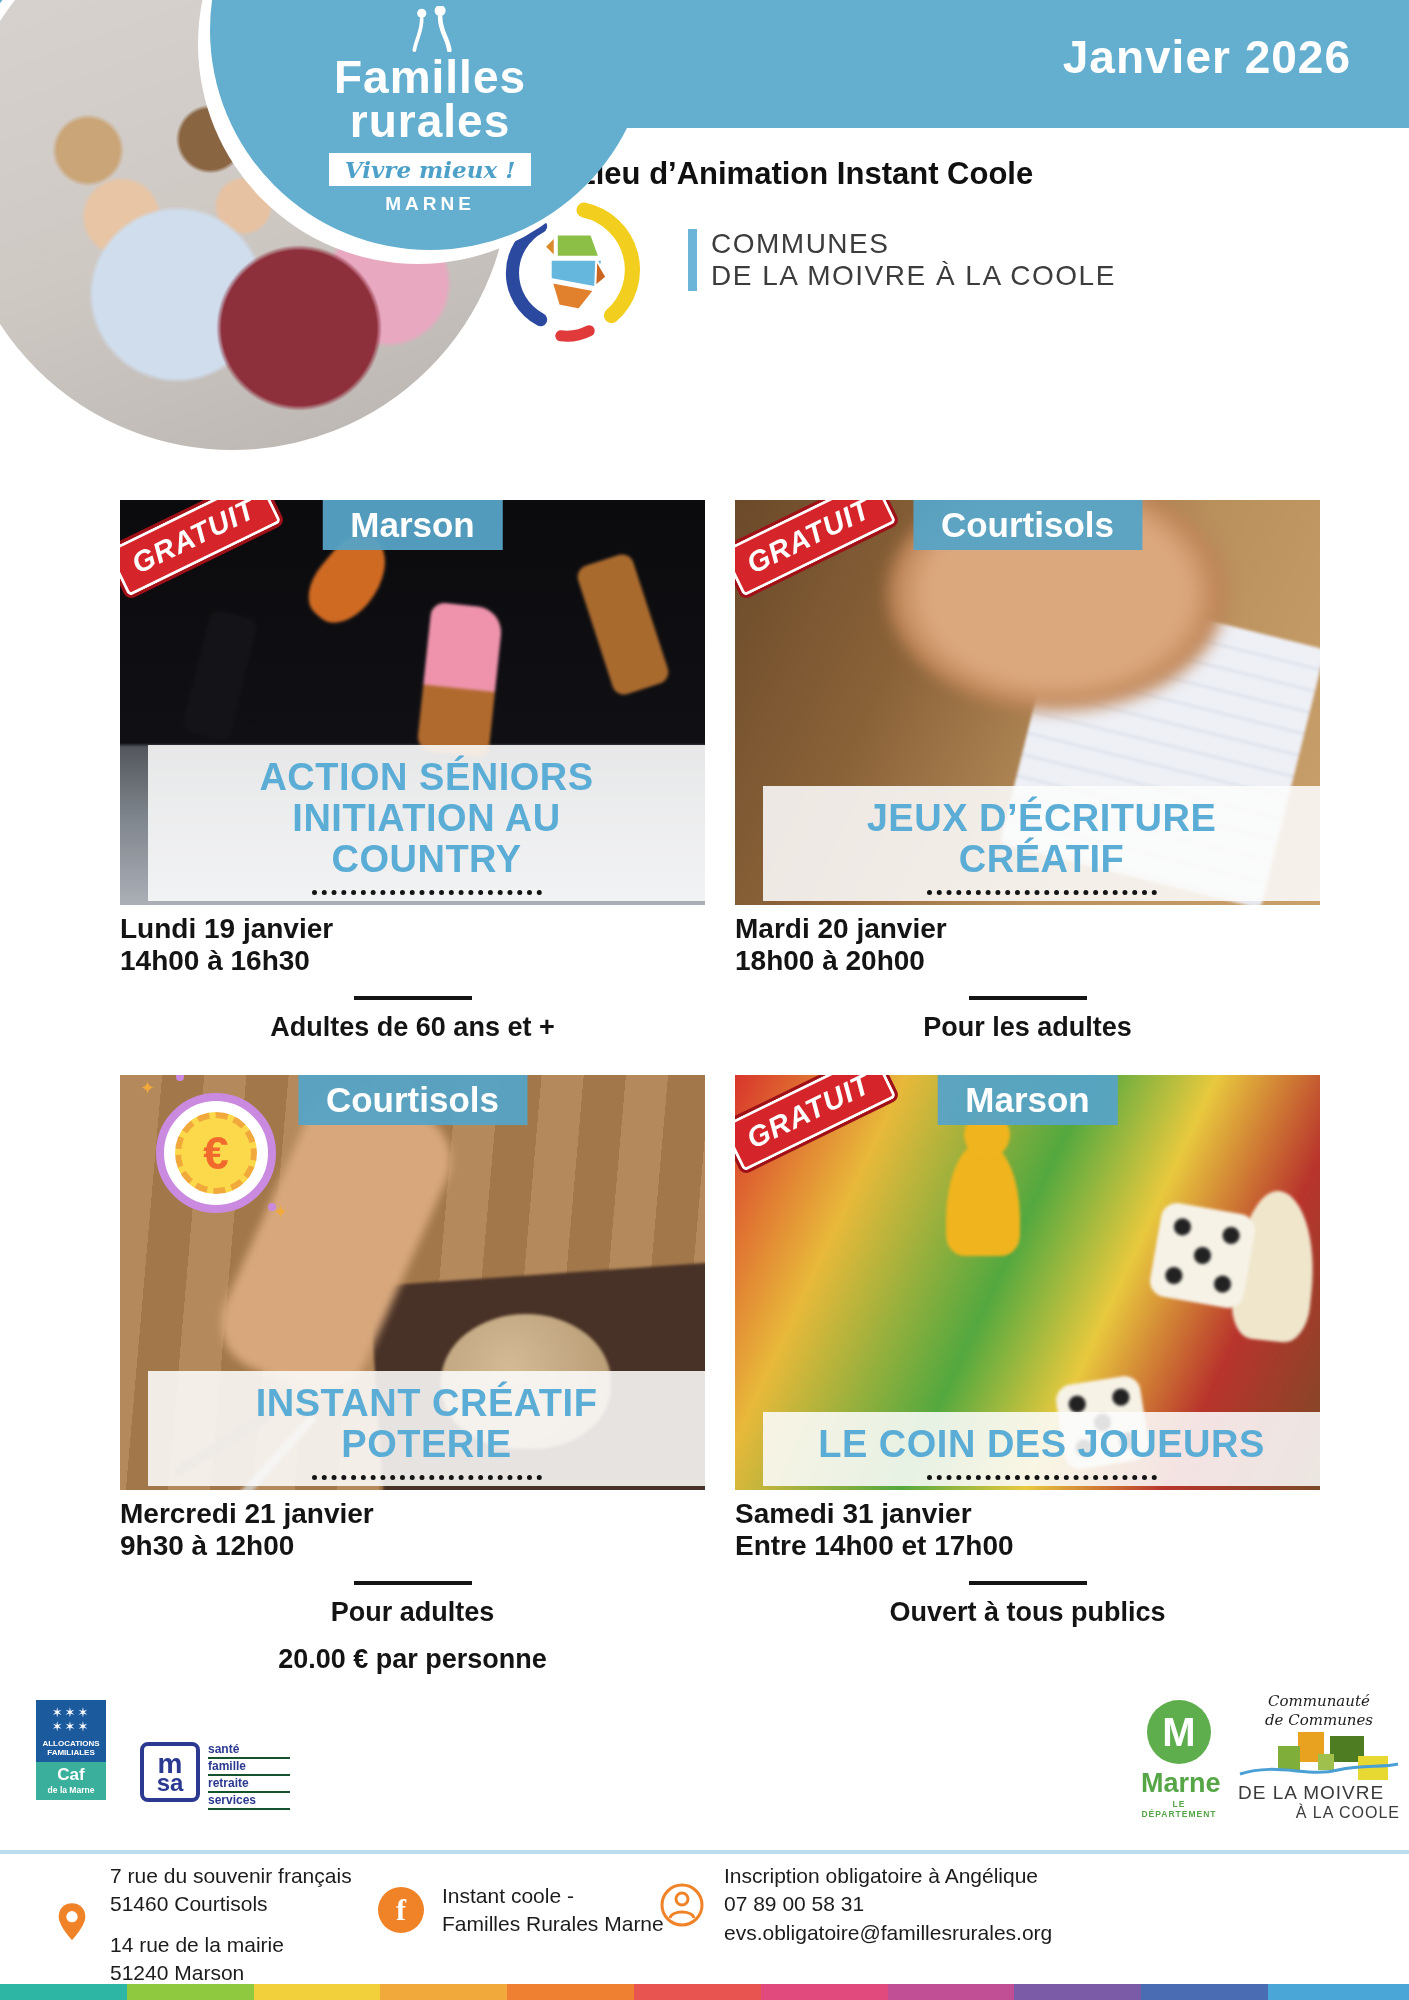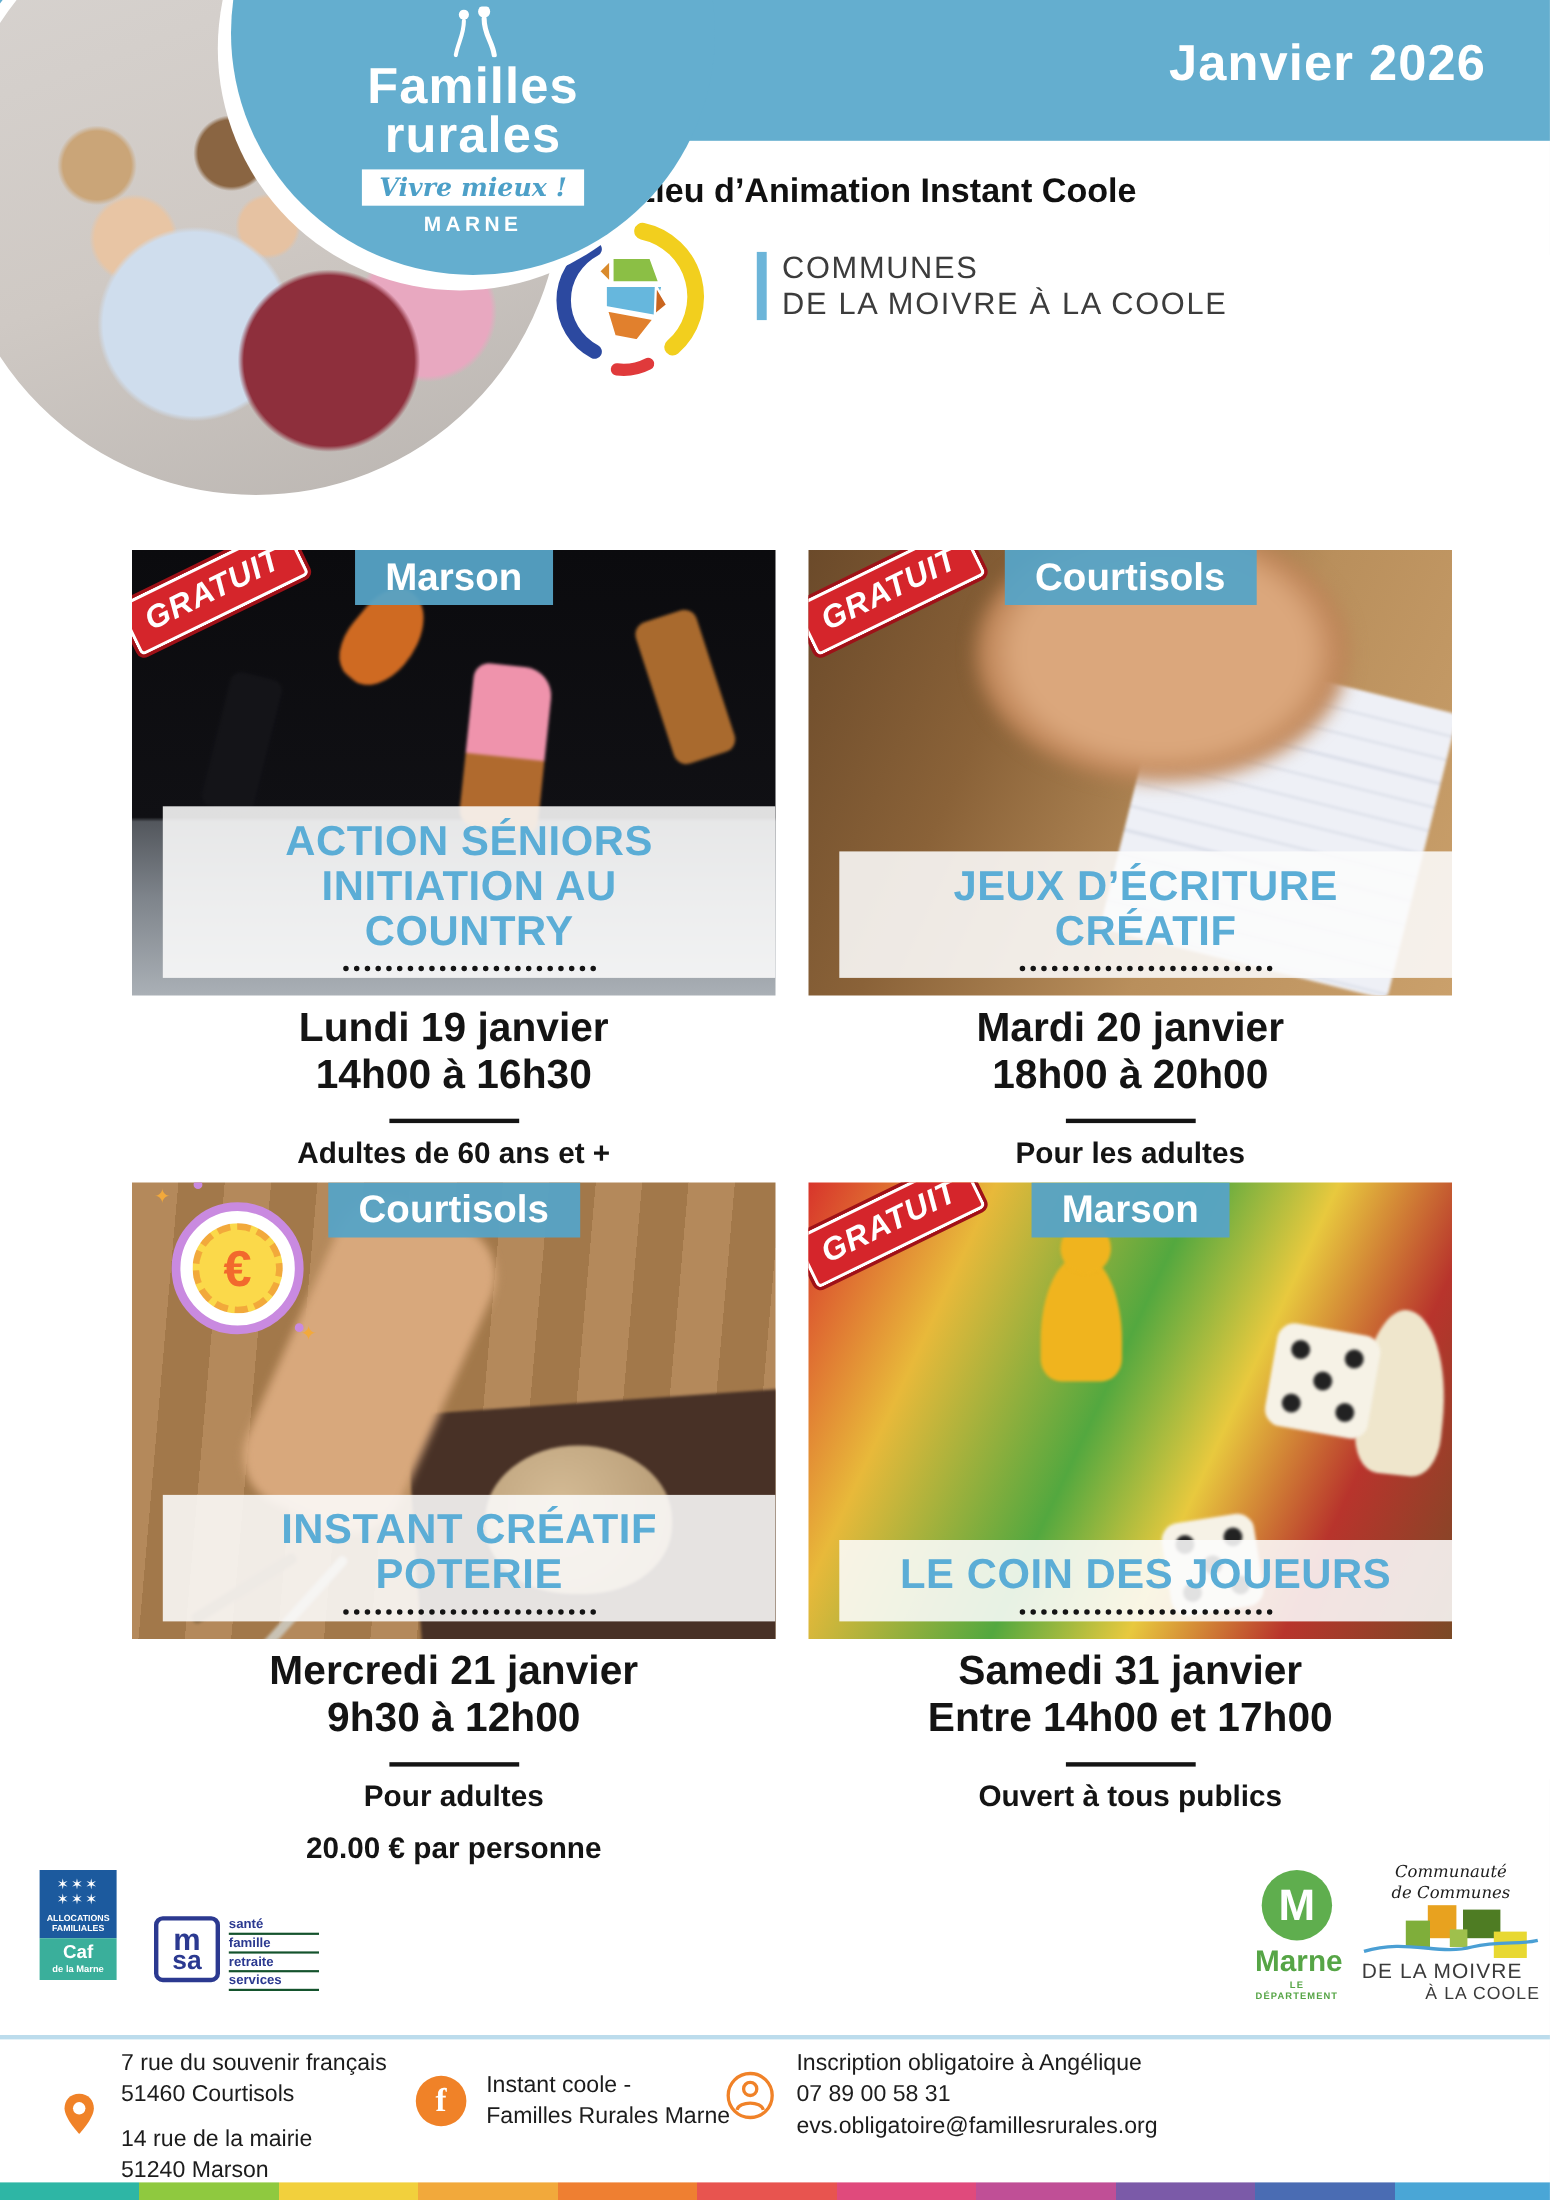--- a/index.html
+++ b/index.html
@@ -42,25 +42,25 @@
   #card1{left:120px;top:500px;} #card2{left:735px;top:500px;}
   #card3{left:120px;top:1075px;} #card4{left:735px;top:1075px;}
   .photo{position:relative;height:405px;overflow:hidden;}
   .photo.tall{height:415px;}
   .banner{position:absolute;top:0;left:50%;transform:translateX(-50%);z-index:5;
     background:rgba(86,163,198,.95);color:#fff;font-size:35px;font-weight:700;
     padding:5px 28px;white-space:nowrap;}
   .gratuit{position:absolute;left:-14px;top:8px;z-index:6;transform:rotate(-26deg);
     background:#d5252b;color:#fff;font-weight:800;font-style:italic;font-size:29px;letter-spacing:1px;
     padding:9px 18px;border-radius:8px;border:3px solid #9e1118;box-shadow:inset 0 0 0 3px #fff;}
-  .overlay{position:absolute;left:28px;right:0;bottom:16px;z-index:4;
+  .overlay{position:absolute;left:28px;right:0;bottom:4px;z-index:4;
     background:rgba(252,252,252,.88);text-align:center;padding:12px 6px 4px;}
   .title{color:#5badd6;font-size:38px;font-weight:800;line-height:1.08;letter-spacing:.5px;}
   .dots{width:230px;margin:10px auto 2px;border-bottom:5px dotted #141414;}
-  .when{margin-top:8px;text-align:center;color:#141414;font-size:37px;font-weight:800;line-height:1.16;}
+  .when{margin-top:8px;text-align:left;color:#141414;font-size:28px;font-weight:800;line-height:1.16;}
   .rule{width:118px;height:4px;background:#141414;margin:18px auto 12px;}
   .audience{text-align:center;color:#141414;font-size:27px;font-weight:700;}
   .price{text-align:center;color:#141414;font-size:27px;font-weight:700;margin-top:16px;}
 
   
   .coin-badge{position:absolute;left:22px;top:6px;z-index:6;width:140px;height:140px;}
   .coin{position:absolute;left:14px;top:12px;width:104px;height:104px;border-radius:50%;
     border:8px solid #c98ae0;background:#fff;display:flex;align-items:center;justify-content:center;}
   .coin-inner{width:82px;height:82px;border-radius:50%;background:#fbd94a;border:6px dashed #f2a93b;
     display:flex;align-items:center;justify-content:center;box-sizing:border-box;}

